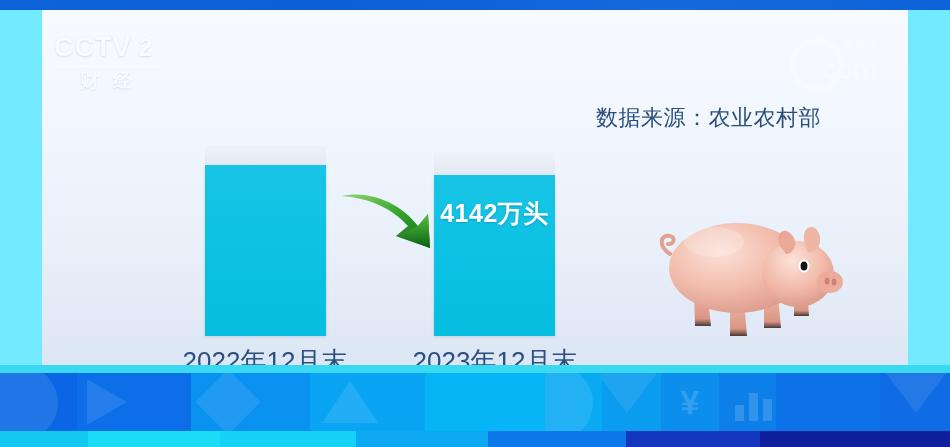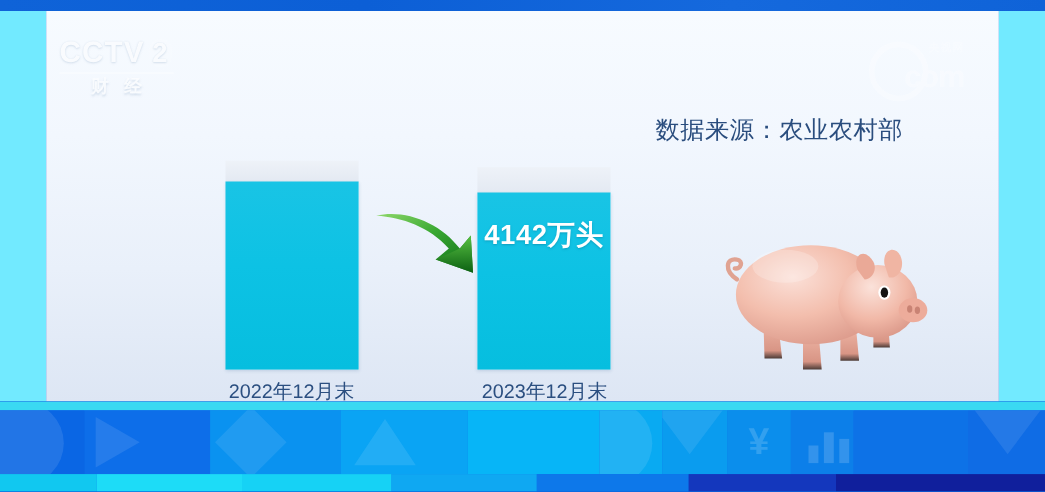--- a/index.html
+++ b/index.html
@@ -82,21 +82,21 @@
     background: rgba(255,255,255,0.30);
     color: rgba(255,255,255,0.95);
   }
   .cctv-row2 {
     margin-top: 5px;
     padding-top: 4px;
     border-top: 1.5px solid rgba(255,255,255,0.85);
     width: 104px;
     text-align: center;
     color: rgba(255,255,255,0.92);
-    font-size: 16px;
+    font-size: 19px;
     font-weight: 700;
     letter-spacing: 14px;
     text-indent: 14px;
     text-shadow: 0 1px 2px rgba(140,165,195,.5);
     line-height: 1.1;
   }
 
   
   .headline {
     position: absolute;
@@ -171,21 +171,21 @@
     font-size: 25px;
     font-weight: 700;
     letter-spacing: .5px;
     text-shadow: 0 1px 2px rgba(0,90,120,.35);
   }
   .bar-label {
     position: absolute;
     width: 210px;
     text-align: center;
     color: #2b4f80;
-    font-size: 18px;
+    font-size: 26px;
     font-weight: 400;
     white-space: nowrap;
   }
 
   
   .arrow-wrap {
     position: absolute;
     left: 296px; top: 176px;
     width: 110px; height: 80px;
   }

